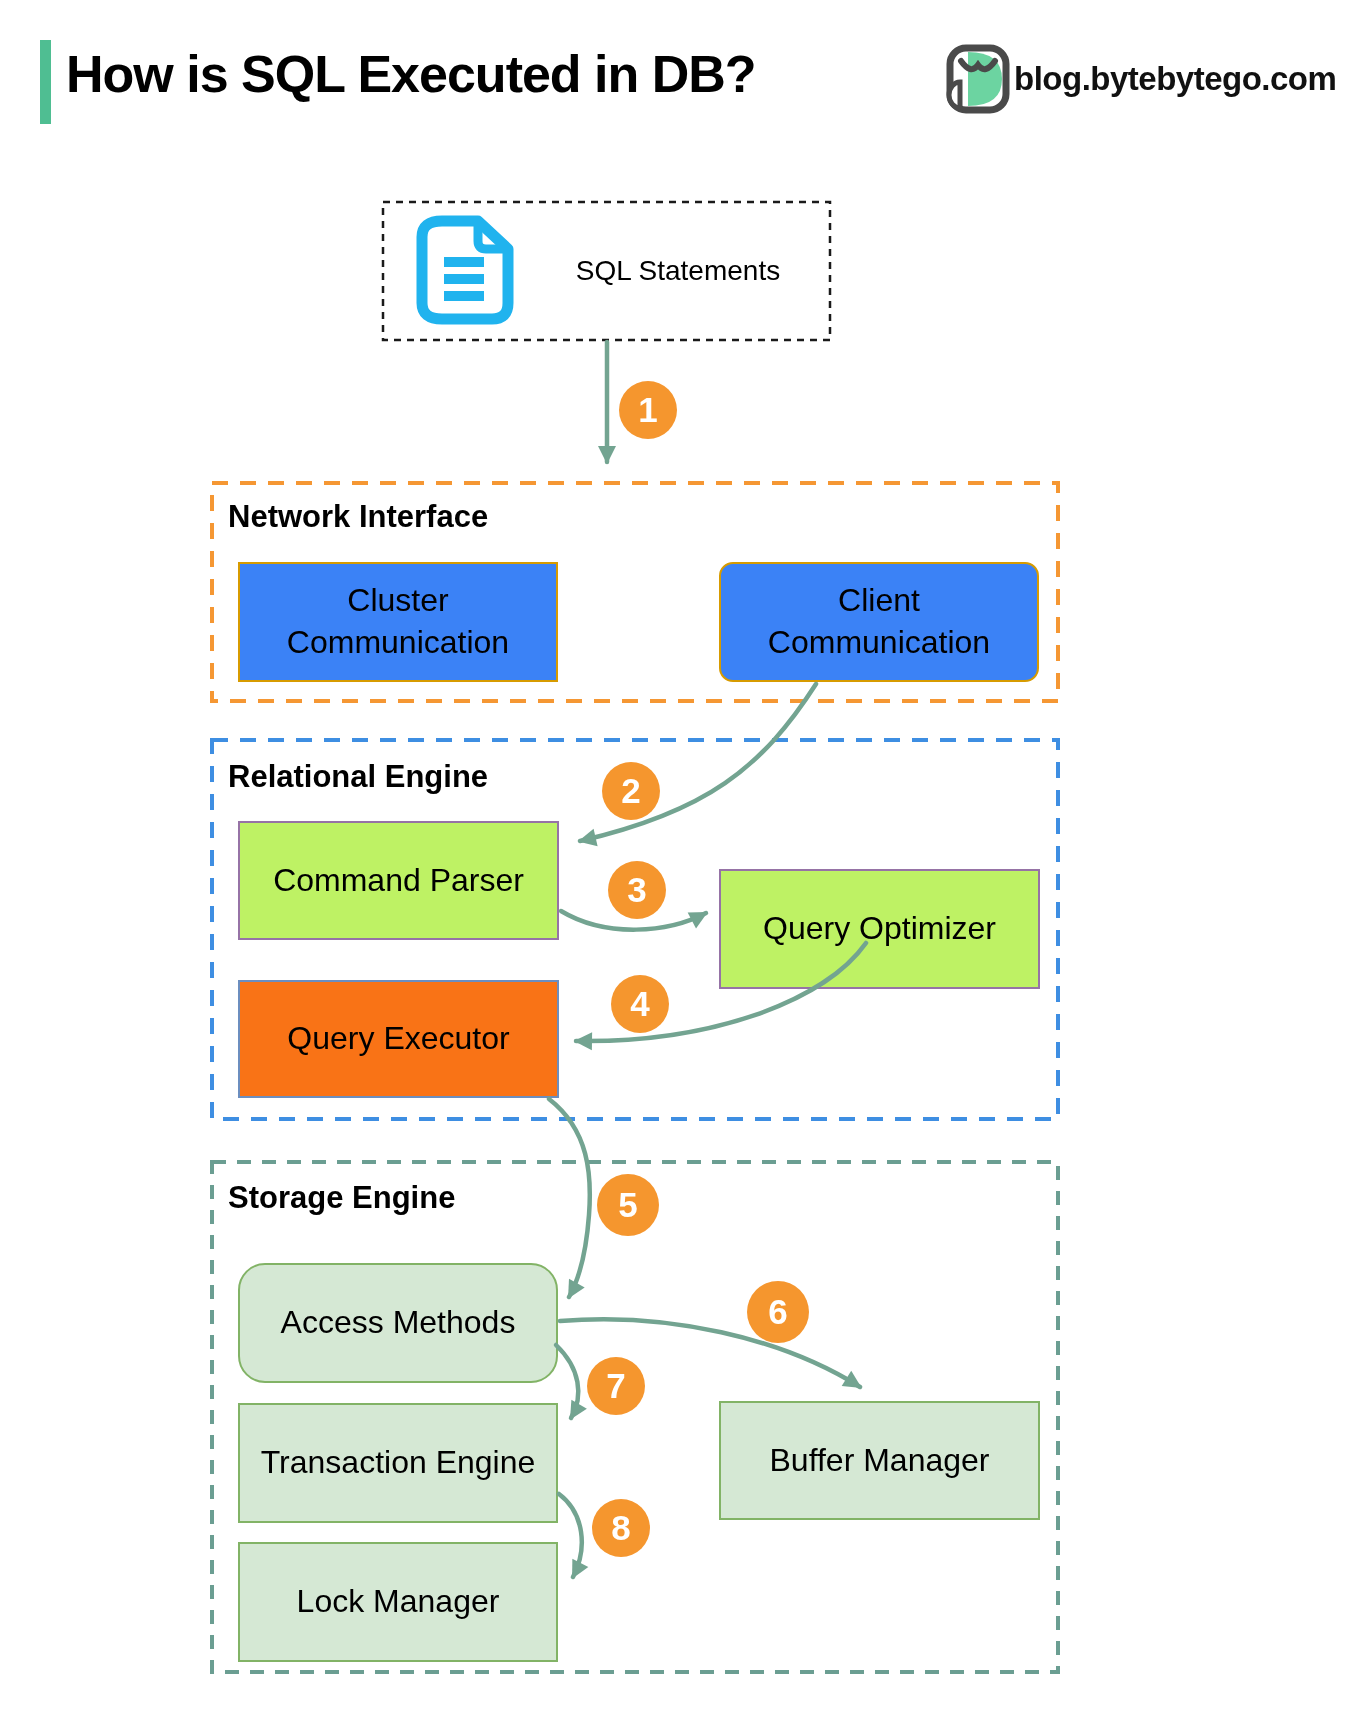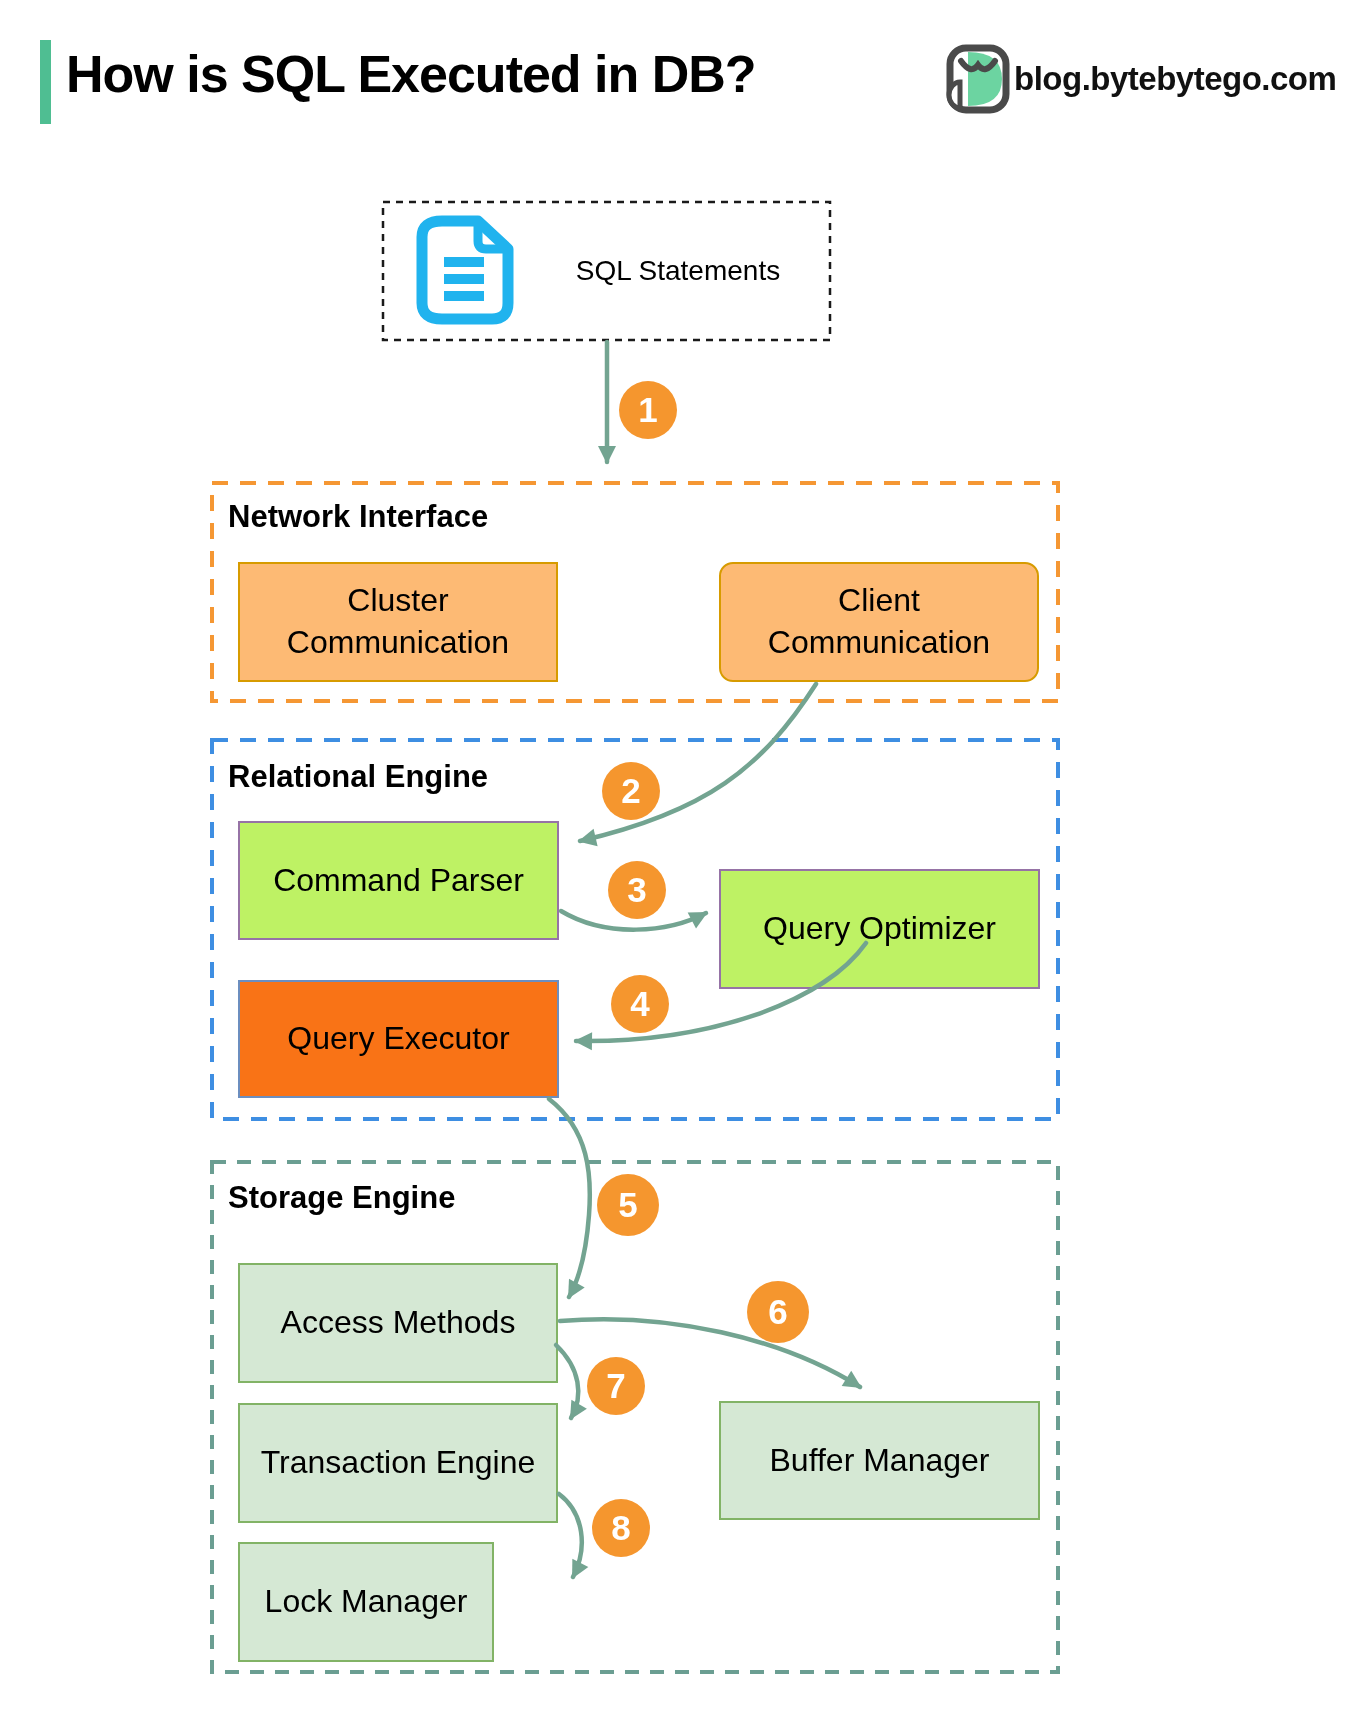--- a/index.html
+++ b/index.html
@@ -11,21 +11,21 @@
   
   .accent-bar{left:40px;top:40px;width:11px;height:84px;background:#4FBE92;}
   .title{left:66px;top:44px;font-size:52px;font-weight:bold;color:#000;letter-spacing:-1px;white-space:nowrap;margin:0;}
   .site{left:1014px;top:60px;font-size:33px;font-weight:bold;color:#111;letter-spacing:-0.5px;white-space:nowrap;}
   
   .node{
     display:flex;align-items:center;justify-content:center;text-align:center;
     font-size:32px;color:#000;line-height:1.3;box-sizing:border-box;border:2px solid;
   }
   .node .inner{display:block;max-width:286px;}
-  .node.orange{background:#fdba74;border-color:#D79B00;}
+  .node.orange{background:#3b82f6;border-color:#D79B00;}
   .node.purple{background:#bef264;border-color:#9673A6;}
   .node.blue  {background:#f97316;border-color:#6C8EBF;}
   .node.green {background:#D5E8D4;border-color:#82B366;}
   .section-label{font-size:31px;font-weight:bold;color:#000;white-space:nowrap;}
   
   .sql-label{width:300px;height:138px;display:flex;align-items:center;justify-content:center;
     font-size:28px;color:#000;white-space:nowrap;}
   
   .step{
     width:58px;height:58px;border-radius:50%;background:#F5962E;color:#fff;
@@ -75,27 +75,27 @@
   <div class="abs node purple" style="left:238px;top:821px;width:321px;height:119px;">
     <span class="inner">Command Parser</span>
   </div>
   <div class="abs node purple" style="left:719px;top:869px;width:321px;height:120px;">
     <span class="inner">Query Optimizer</span>
   </div>
   <div class="abs node blue" style="left:238px;top:980px;width:321px;height:118px;">
     <span class="inner">Query Executor</span>
   </div>
 
-  <div class="abs node green" style="left:238px;top:1263px;width:320px;height:120px;">
+  <div class="abs node green" style="left:238px;top:1263px;width:320px;height:120px;border-radius:27px;">
     <span class="inner">Access Methods</span>
   </div>
   <div class="abs node green" style="left:238px;top:1403px;width:320px;height:120px;">
     <span class="inner">Transaction Engine</span>
   </div>
-  <div class="abs node green" style="left:238px;top:1542px;width:256px;height:120px;">
+  <div class="abs node green" style="left:238px;top:1542px;width:320px;height:120px;">
     <span class="inner">Lock Manager</span>
   </div>
   <div class="abs node green" style="left:719px;top:1401px;width:321px;height:119px;">
     <span class="inner">Buffer Manager</span>
   </div>
 
   <svg class="overlay" width="1358" height="1722" viewBox="0 0 1358 1722">
     <defs>
       <marker id="ah" markerUnits="userSpaceOnUse" markerWidth="26" markerHeight="26" refX="17" refY="10" orient="auto">
         <path d="M1,1 L19,10 L1,19 Z" fill="#73A491"></path>

